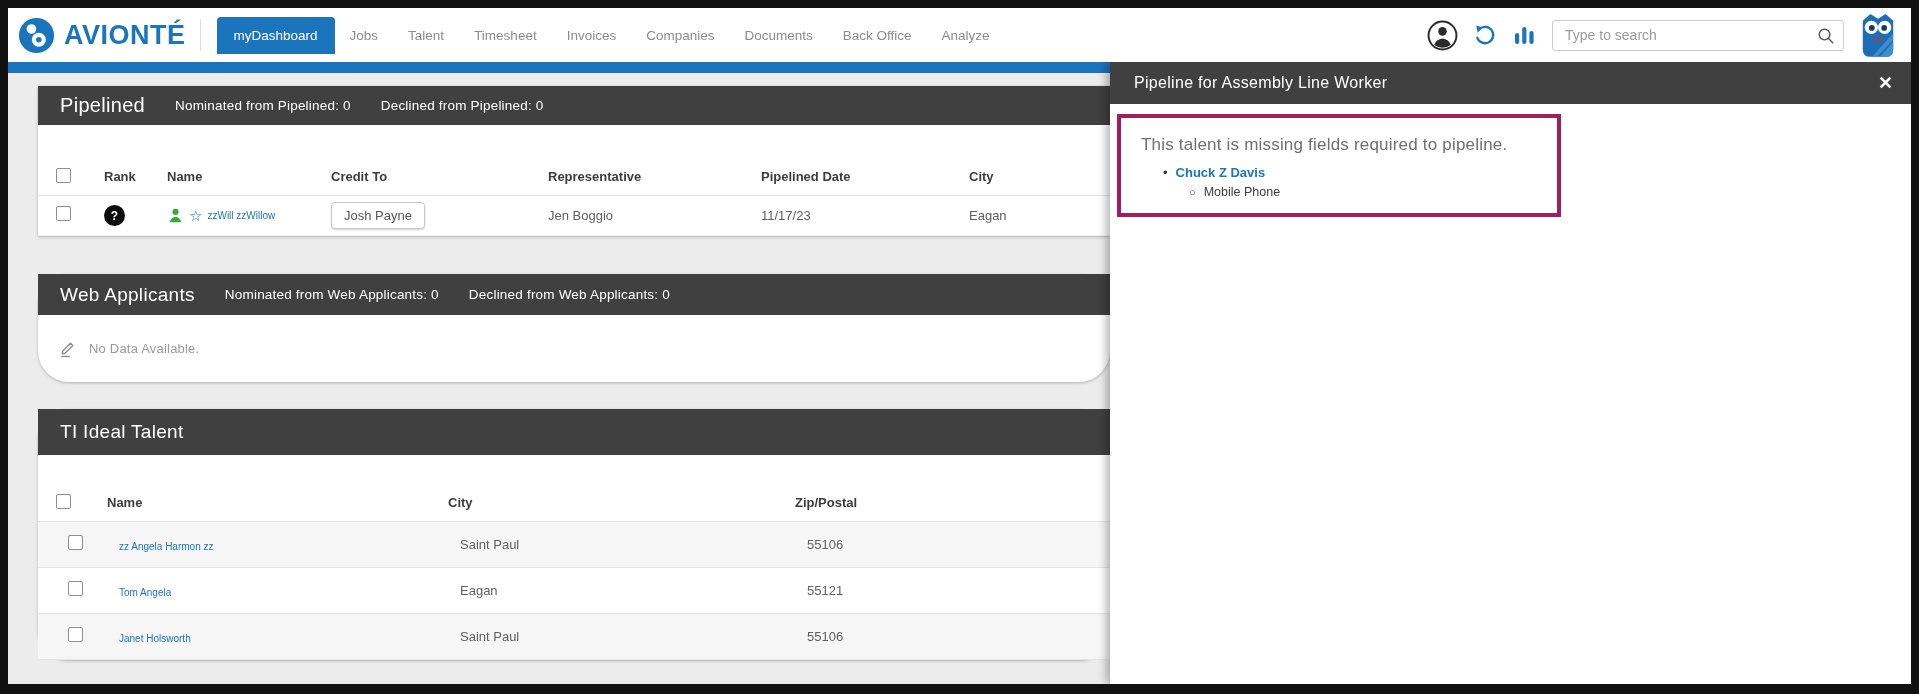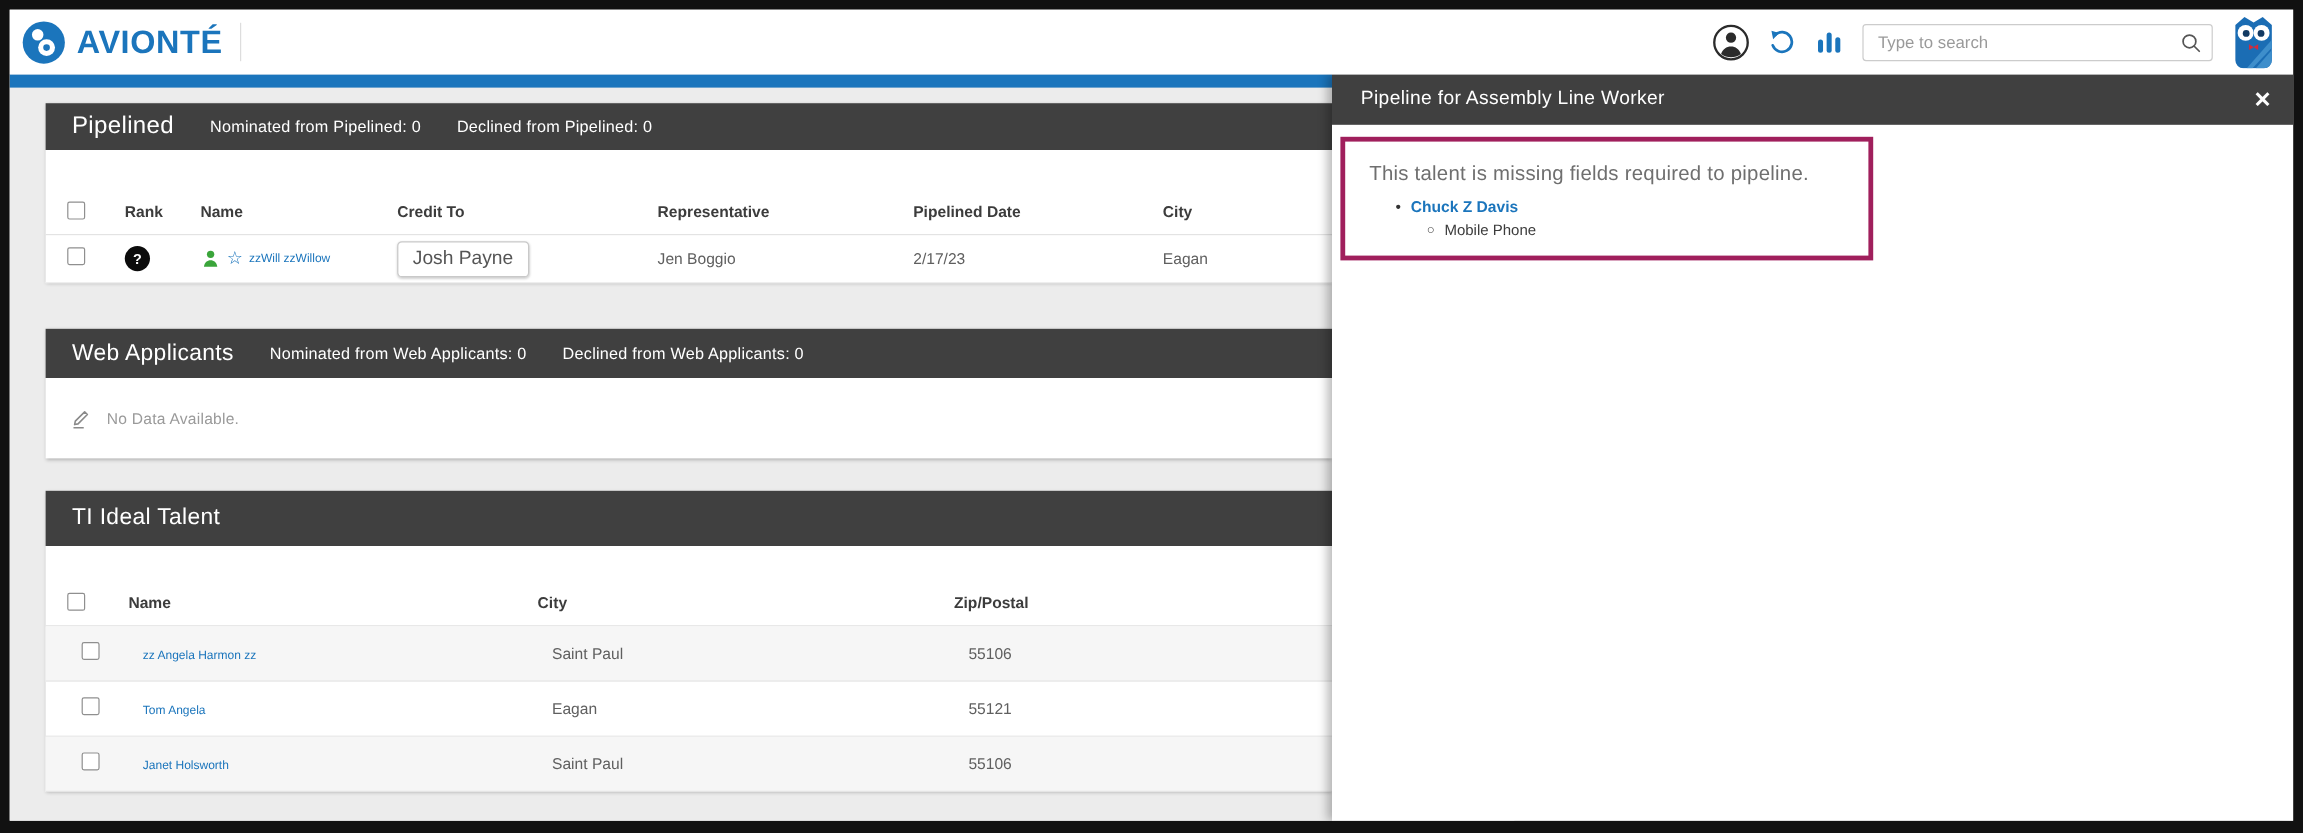--- a/index.html
+++ b/index.html
@@ -25,21 +25,21 @@
   .search-input::placeholder { color:#9a9a9a; }
   .search-glyph { position:absolute; right:9px; top:6px; cursor:pointer; }
 
   
   .bluebar { position:absolute; top:54px; left:0; width:1102px; height:11px; background:#1b75bc; z-index:5; }
 
   
   .content { position:absolute; top:65px; left:0; width:1254px; bottom:0; background:#ececec;
     padding:13px 0 0 30px; z-index:1; }
   .card { width:1072px; background:#fff; box-shadow:0 1px 3px rgba(0,0,0,.25); }
-  .card + .card { margin-top:27px; }
+  .card + .card { margin-top:27px;border-radius:31px; }
   .card-head { background:#404040; color:#fff; display:flex; align-items:center; padding:0 14px 0 22px; }
   .card-head .title { font-weight:500; letter-spacing:.3px; }
   .head-stat { font-size:13.5px; margin-left:30px; letter-spacing:.2px; }
   .head-stat:first-of-type { margin-left:32px; }
 
   
   .t-row { display:flex; align-items:center; }
   .t-head { font-size:13px; font-weight:700; color:#3c3c3c; }
   .t-cell { font-size:13px; color:#5f5f5f; }
   .checkbox { display:inline-block; width:15px; height:15px; border:1px solid #8f8f8f;
@@ -55,21 +55,21 @@
   .col-rank { width:63px; }
   .col-name { width:164px; display:flex; align-items:center; gap:5px; }
   .col-credit { width:217px; }
   .col-rep { width:213px; }
   .col-date { width:208px; }
   .col-city { flex:1; }
   .rank-badge { width:21px; height:21px; border-radius:50%; background:#0c0c0c; color:#fff;
     font-size:12px; font-weight:700; display:flex; align-items:center; justify-content:center; }
   .star { color:#1b75bc; font-size:15px; line-height:1; }
   .chip { display:inline-block; border:1px solid #c9c9c9; border-radius:4px; background:#fff;
-    box-shadow:0 1px 2px rgba(0,0,0,.18); padding:5px 12px; font-size:16px; color:#555; cursor:pointer; }
+    box-shadow:0 1px 2px rgba(0,0,0,.18); padding:5px 12px; font-size:13px; color:#555; cursor:pointer; }
 
   
   #web-applicants .card-head { height:41px; }
   #web-applicants .title { font-size:19px; }
   .no-data { display:flex; align-items:center; gap:12px; padding:24px 0 24px 20px; }
   .no-data span { font-size:13px; color:#9a9a9a; letter-spacing:.2px; }
 
   
   #ideal-talent .card-head { height:46px; }
   #ideal-talent .title { font-size:19px; }
@@ -109,20 +109,31 @@
       <div class="logo-wrap">
         <svg width="37" height="37" viewBox="0 0 40 40">
           <circle cx="20" cy="20" r="19" fill="#1b75bc"></circle>
           <circle cx="14.5" cy="13" r="5.2" fill="#fff"></circle>
           <circle cx="22.5" cy="24.5" r="7.6" fill="#fff"></circle>
           <circle cx="22.5" cy="24.5" r="3" fill="#1b75bc"></circle>
         </svg>
         <span class="logo-text">AVIONTÉ</span>
       </div>
       <div class="nav-divider"></div>
+      <nav class="tabs">
+        <span class="tab active">myDashboard</span>
+        <span class="tab">Jobs</span>
+        <span class="tab">Talent</span>
+        <span class="tab">Timesheet</span>
+        <span class="tab">Invoices</span>
+        <span class="tab">Companies</span>
+        <span class="tab">Documents</span>
+        <span class="tab">Back Office</span>
+        <span class="tab">Analyze</span>
+      </nav>
       <div class="nav-right">
         <button class="icon-btn">
           <svg width="31" height="31" viewBox="0 0 24 24">
             <circle cx="12" cy="12" r="10.8" fill="none" stroke="#2b2b2b" stroke-width="1.5"></circle>
             <circle cx="12" cy="8.8" r="3.3" fill="#2b2b2b"></circle>
             <path d="M5.6 19.4c1.1-3.2 3.5-4.9 6.4-4.9s5.3 1.7 6.4 4.9a10.8 10.8 0 0 1-12.8 0Z" fill="#2b2b2b"></path>
           </svg>
         </button>
         <button class="icon-btn">
           <svg width="24" height="24" viewBox="0 0 24 24">
@@ -190,21 +201,21 @@
               <circle cx="10" cy="5.8" r="3.6" fill="#3aa53a"></circle>
               <path d="M3.4 18c.8-4.2 3.3-6.3 6.6-6.3s5.8 2.1 6.6 6.3Z" fill="#3aa53a"></path>
             </svg>
             <span class="star">☆</span>
             <a class="cell-link">zzWill zzWillow</a>
           </span>
           <span class="col-credit">
             <span class="chip">Josh Payne</span>
           </span>
           <span class="col-rep t-cell">Jen Boggio</span>
-          <span class="col-date t-cell">2/17/23</span>
+          <span class="col-date t-cell">11/17/23</span>
           <span class="col-city t-cell">Eagan</span>
         </div>
       </section>
 
       <section class="card" id="web-applicants">
         <div class="card-head">
           <span class="title">Web Applicants</span>
           <span class="head-stat">Nominated from Web Applicants: 0</span>
           <span class="head-stat">Declined from Web Applicants: 0</span>
         </div>

